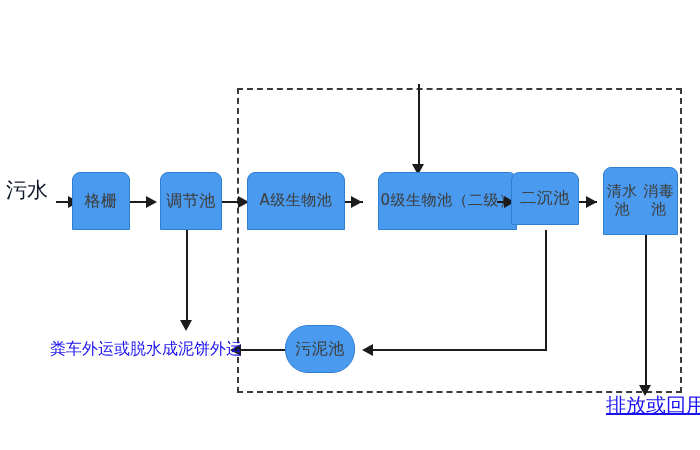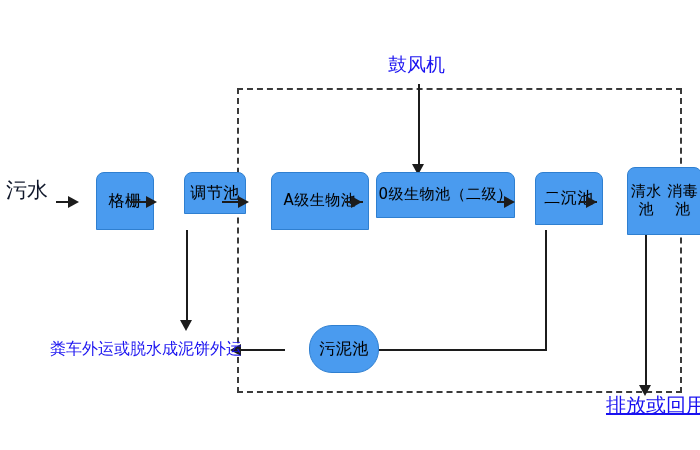--- a/index.html
+++ b/index.html
@@ -27,31 +27,30 @@
     border: 2px dashed #3a3a3a;
     box-sizing: border-box;
     background: transparent;
   }
   
   .node {
     position: absolute;
     box-sizing: border-box;
     background: #4a9bef;
     border: 1px solid #2f7fd0;
-    color: #000000;
+    color: #404040;
     display: flex;
     align-items: center;
     justify-content: center;
     text-align: center;
     line-height: 1.18;
     letter-spacing: 0.5px;
     font-weight: 400;
     border-radius: 8px 8px 0 0;
     text-shadow: 0 0 1px rgba(0,0,0,0.15);
-    margin-left: 24px;
   }
   .node.rounded-all { border-radius: 7px; }
   
   .label {
     position: absolute;
     white-space: nowrap;
     color: #000000;
   }
   .label.blue { color: #1a12f0; }
   .label.black { color: #0f172a; }
@@ -86,47 +85,46 @@
     border-top: 11px solid #1c1c1c;
   }
 </style>
 </head>
 <body>
 
 <div id="canvas">
 
   <div class="dashed-region"></div>
 
-  <div class="label blue" style="left:388px; top:52px; font-size:19px;">鼓风机</div>
   <div class="vline" style="left:418px; top:84px; height:82px;"></div>
   <div class="arrow-d" style="left:412px; top:164px;"></div>
 
   <div class="label black" style="left:6px; top:176px; font-size:21px;">污水</div>
   <div class="hline" style="left:56px; top:201px; width:14px;"></div>
   <div class="arrow-r" style="left:68px; top:196px;"></div>
 
   <div class="node" style="left:72px; top:172px; width:58px; height:58px; font-size:16px;">格栅</div>
 
   <div class="hline" style="left:130px; top:201px; width:18px;"></div>
   <div class="arrow-r" style="left:146px; top:196px;"></div>
 
-  <div class="node" style="left:160px; top:172px; width:62px; height:42px; font-size:16px;">调节池</div>
+  <div class="node" style="left:160px; top:172px; width:62px; height:58px; font-size:16px;">调节池</div>
 
   <div class="hline" style="left:222px; top:201px; width:18px;"></div>
   <div class="arrow-r" style="left:238px; top:196px;"></div>
 
   <div class="vline" style="left:186px; top:230px; height:92px;"></div>
   <div class="arrow-d" style="left:180px; top:320px;"></div>
 
   <div class="node" style="left:247px; top:172px; width:98px; height:58px; font-size:15px;">A级生物池</div>
 
   <div class="hline" style="left:345px; top:201px; width:18px;"></div>
   <div class="arrow-r" style="left:351px; top:196px;"></div>
 
-  <div class="node" style="left:352px; top:172px; width:139px; height:46px; font-size:15px;">0级生物池（二级）</div>
+  <div class="node" style="left:378px; top:172px; width:139px; height:58px; font-size:15px;">0级生物池（二级）</div>
 
   <div class="hline" style="left:497px; top:201px; width:16px;"></div>
   <div class="arrow-r" style="left:504px; top:196px;"></div>
 
   <div class="node" style="left:511px; top:172px; width:68px; height:53px; font-size:16px;">二沉池</div>
 
   <div class="hline" style="left:579px; top:201px; width:18px;"></div>
   <div class="arrow-r" style="left:586px; top:196px;"></div>
 
   <div class="vline" style="left:545px; top:230px; height:120px;"></div>

